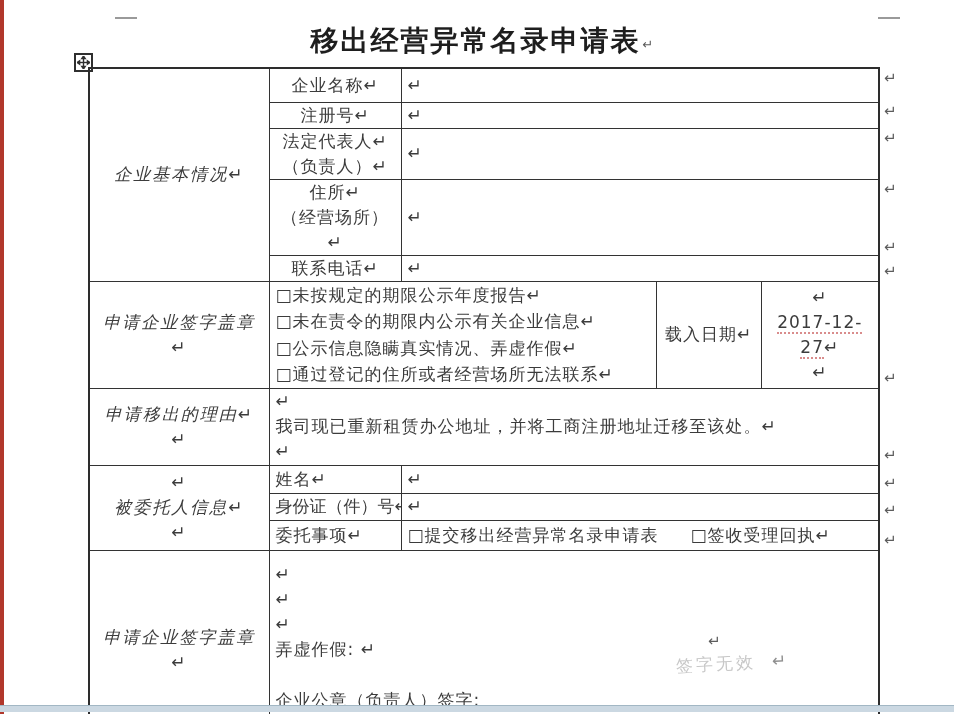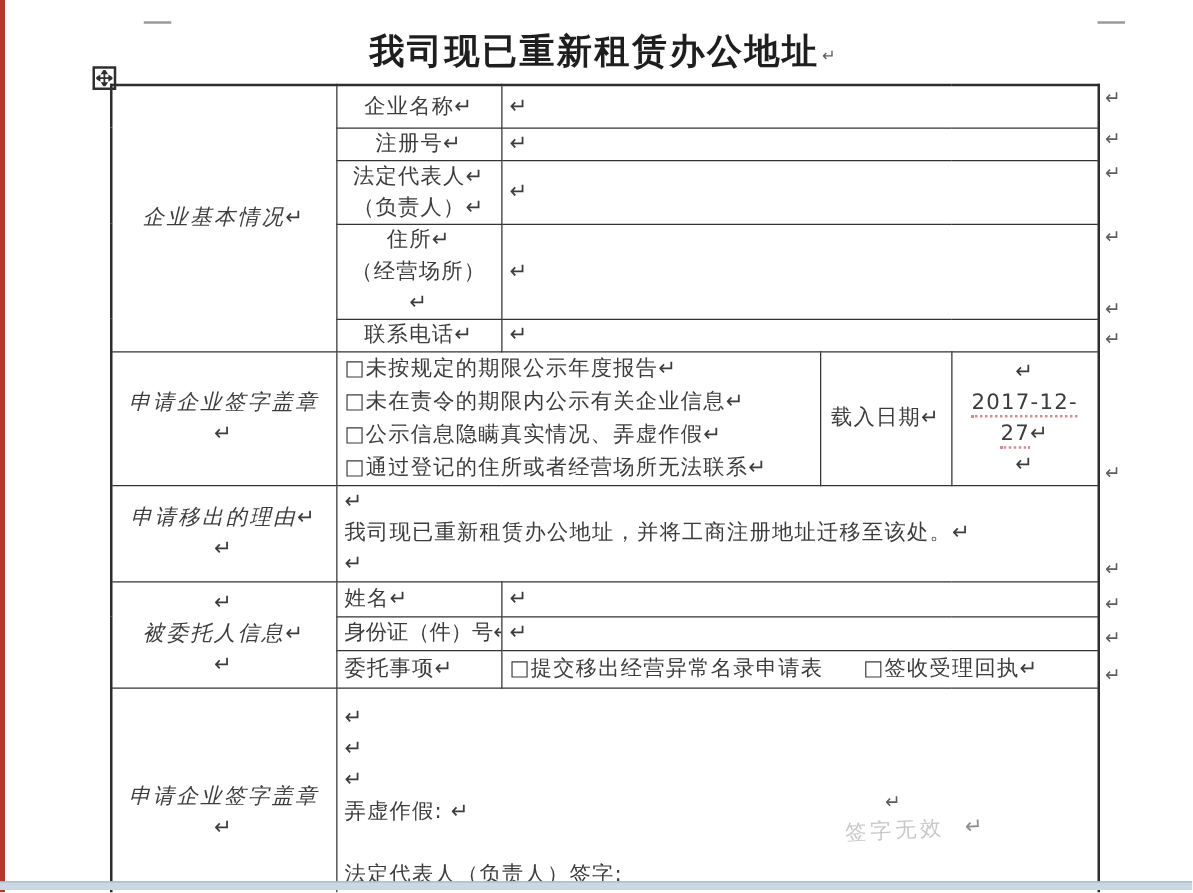--- a/index.html
+++ b/index.html
@@ -60,21 +60,21 @@
 </head>
 <body>
 
 <div class="canvas">
 
   <div class="edge-left"></div>
   <div class="margin-mark mm-left"></div>
   <div class="margin-mark mm-right"></div>
 
   <div class="doc-title">
-    <span>我司现已重新租赁办公地址</span><span class="tmark">↵</span>
+    <span>移出经营异常名录申请表</span><span class="tmark">↵</span>
   </div>
 
   <div class="table-handle">
     <svg width="13" height="13" viewBox="0 0 13 13">
       <g stroke="#2f2f2f" stroke-width="1.4" fill="#2f2f2f">
         <line x1="6.5" y1="1.5" x2="6.5" y2="11.5"></line>
         <line x1="1.5" y1="6.5" x2="11.5" y2="6.5"></line>
         <polygon points="6.5,0 4.8,2.6 8.2,2.6"></polygon>
         <polygon points="6.5,13 4.8,10.4 8.2,10.4"></polygon>
         <polygon points="0,6.5 2.6,4.8 2.6,8.2"></polygon>
@@ -159,21 +159,21 @@
       </tr>
 
       <tr style="height:200px">
         <td class="c sec">申请企业签字盖章↵</td>
         <td class="sig" colspan="4">
           <div class="pre">↵
 ↵
 ↵</div>
           <div>弄虚作假: ↵</div>
           <div class="spacer"></div>
-          <div>法定代表人（负责人）签字:</div>
+          <div>企业公章（负责人）签字:</div>
           <div class="date-line">年    月    日↵</div>
         </td>
       </tr>
     </tbody>
   </table>
 
   <span class="rowend" style="top:70px">↵</span>
   <span class="rowend" style="top:103px">↵</span>
   <span class="rowend" style="top:130px">↵</span>
   <span class="rowend" style="top:181px">↵</span>

